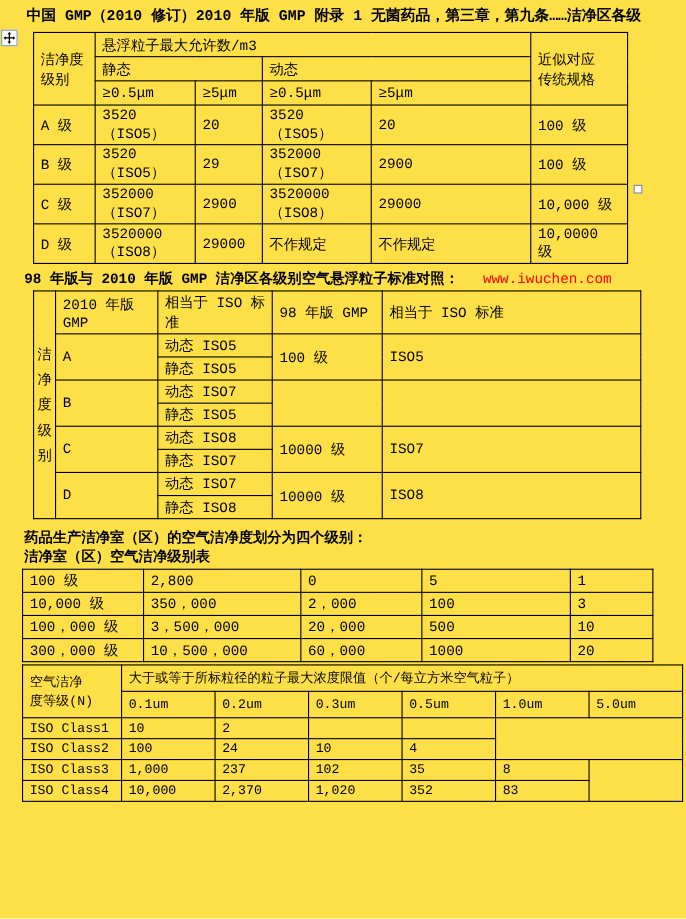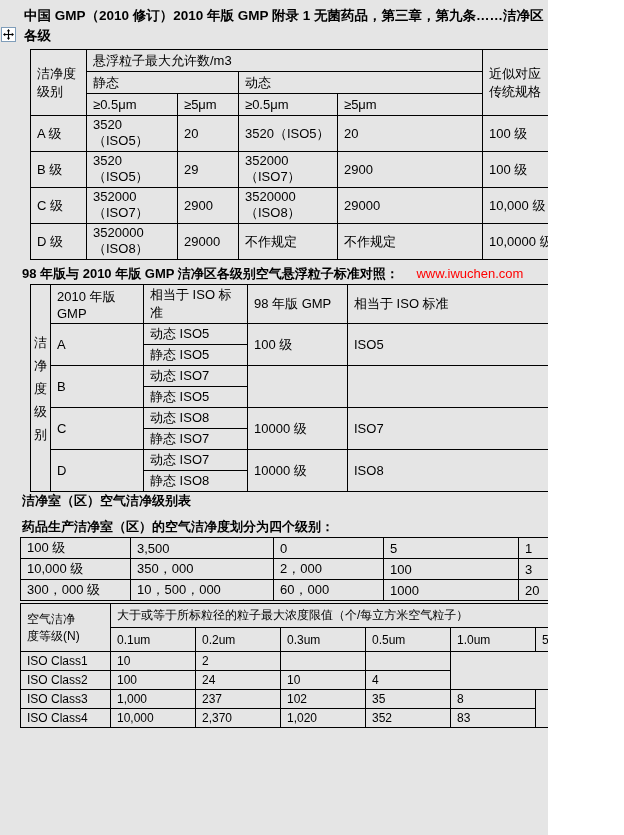--- a/index.html
+++ b/index.html
@@ -1,17 +1,17 @@
 <!DOCTYPE html>
 <html><head>
 <meta charset="utf-8">
 <style>
   html,body{margin:0;padding:0;background:#fff;}
-  #page{position:relative;width:548px;height:835px;background:#e5e5e5;color:#000;
-        font-family:Liberation Sans, sans-serif;overflow:hidden;}
+  #page{position:relative;width:624px;height:835px;background:#fde047;color:#000;
+        font-family:Liberation Mono, monospace;overflow:hidden;}
   .hd{font-weight:bold;font-size:13.5px;line-height:20px;margin:0 0 0 24px;}
   .hd2{font-weight:bold;font-size:13px;line-height:18px;margin:0 0 0 22px;}
   .red-link{color:#ff0000;font-weight:normal;text-decoration:none;margin-left:14px;}
   table{border-collapse:collapse;table-layout:fixed;}
   td{border:1px solid #000;padding:1px 6px;vertical-align:middle;font-size:13px;
      overflow:hidden;text-align:left;}
   .pl{white-space:pre-line;}
   
   #t1{margin:3px 0 0 30px;width:540px;}
   #t1 tr{height:22px;}
@@ -176,45 +176,52 @@
       <td>动态 ISO7</td>
       <td rowspan="2">10000 级</td>
       <td rowspan="2">ISO8</td>
     </tr>
     <tr class="s">
       <td>静态 ISO8</td>
     </tr>
   </tbody>
     </table>
 
+  <p class="hd2" style="margin-top:9px;line-height:17px;">药品生产洁净室（区）的空气洁净度划分为四个级别：</p>
   <p class="hd2" style="line-height:17px;">洁净室（区）空气洁净级别表</p>
-  <p class="hd2" style="margin-top:9px;line-height:17px;">药品生产洁净室（区）的空气洁净度划分为四个级别：</p>
 
   <table id="t3">
     <colgroup>
         <col style="width:110px">
         <col style="width:143px">
         <col style="width:110px">
         <col style="width:135px">
         <col style="width:75px">
       </colgroup>
     <tbody>
     <tr class="d">
       <td>100 级</td>
-      <td>3,500</td>
+      <td>2,800</td>
       <td>0</td>
       <td>5</td>
       <td>1</td>
     </tr>
     <tr class="d">
       <td>10,000 级</td>
       <td>350，000</td>
       <td>2，000</td>
       <td>100</td>
       <td>3</td>
+    </tr>
+    <tr class="d">
+      <td>100，000 级</td>
+      <td>3，500，000</td>
+      <td>20，000</td>
+      <td>500</td>
+      <td>10</td>
     </tr>
     <tr class="d">
       <td>300，000 级</td>
       <td>10，500，000</td>
       <td>60，000</td>
       <td>1000</td>
       <td>20</td>
     </tr>
   </tbody>
     </table>

